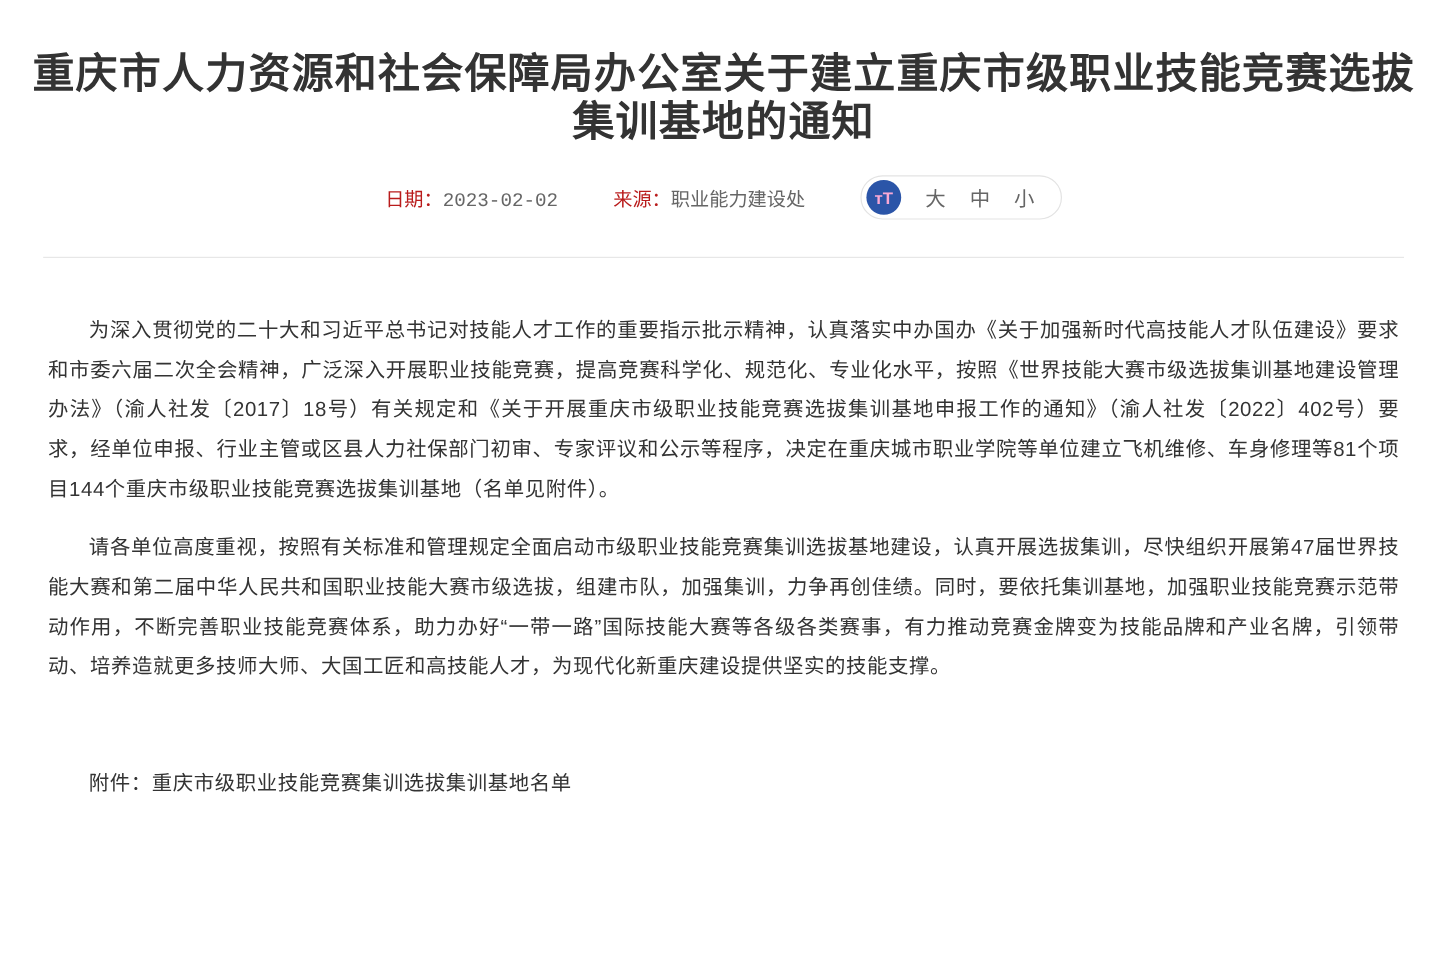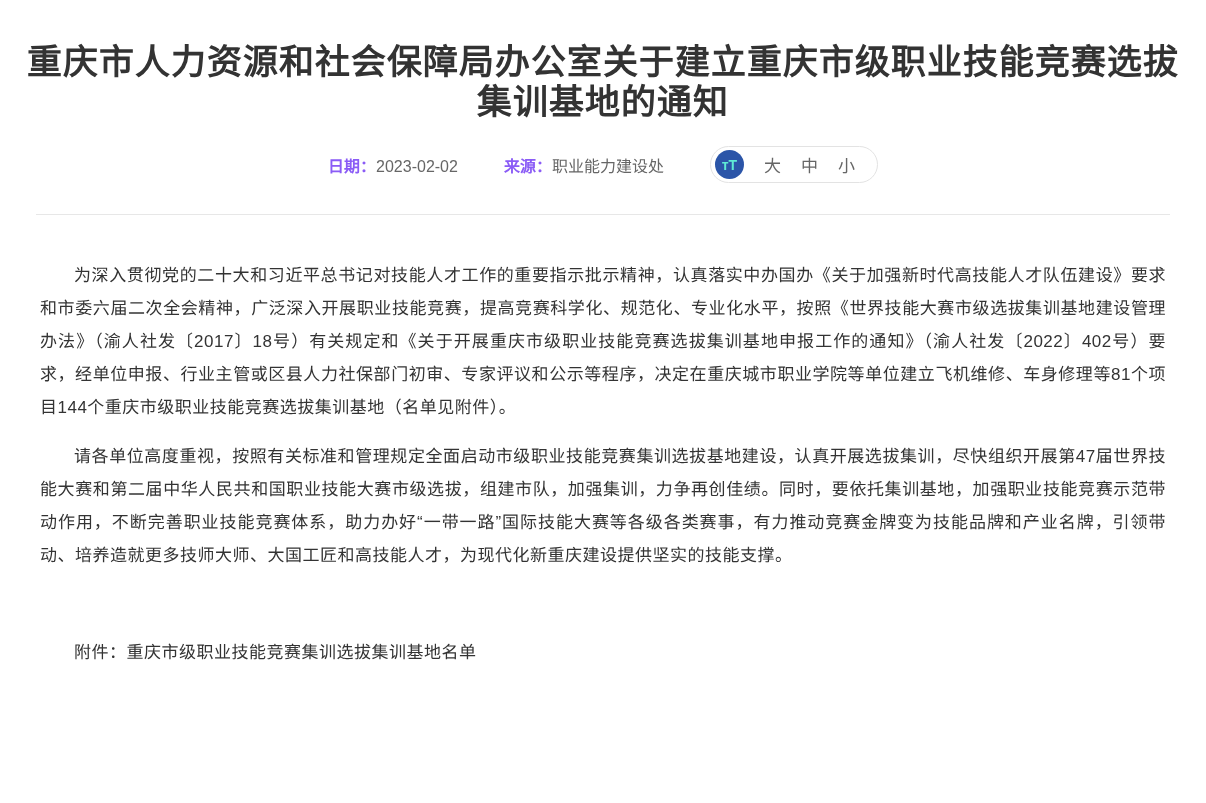--- a/index.html
+++ b/index.html
@@ -29,38 +29,38 @@
   .meta-row {
     margin-top: 24px;
     display: flex;
     justify-content: center;
     align-items: center;
     gap: 46px;
     font-size: 16px;
     color: #666666;
   }
   .meta-item { white-space: nowrap; }
-  .meta-item .label { color: #8b5cf6; font-weight: bold; }
-  .meta-item .value { color: #666666; }
+  .meta-item .label { color: #b91c1c; }
+  .meta-item .value { color: #666666; font-family: Liberation Mono, monospace; }
   .font-size-widget {
     display: flex;
     align-items: center;
     gap: 20px;
     border: 1px solid #e3e3e3;
     border-radius: 19px;
     height: 37px;
     padding: 4px 22px 4px 4px;
     background: #ffffff;
   }
   .font-size-icon {
     width: 29px;
     height: 29px;
     border-radius: 50%;
     background: #2b55a8;
-    color: #5eead4;
+    color: #f9a8d4;
     display: flex;
     align-items: center;
     justify-content: center;
     font-size: 14px;
     font-weight: 700;
     letter-spacing: 0;
     user-select: none;
     text-align: right;
   }
   .font-size-option {

